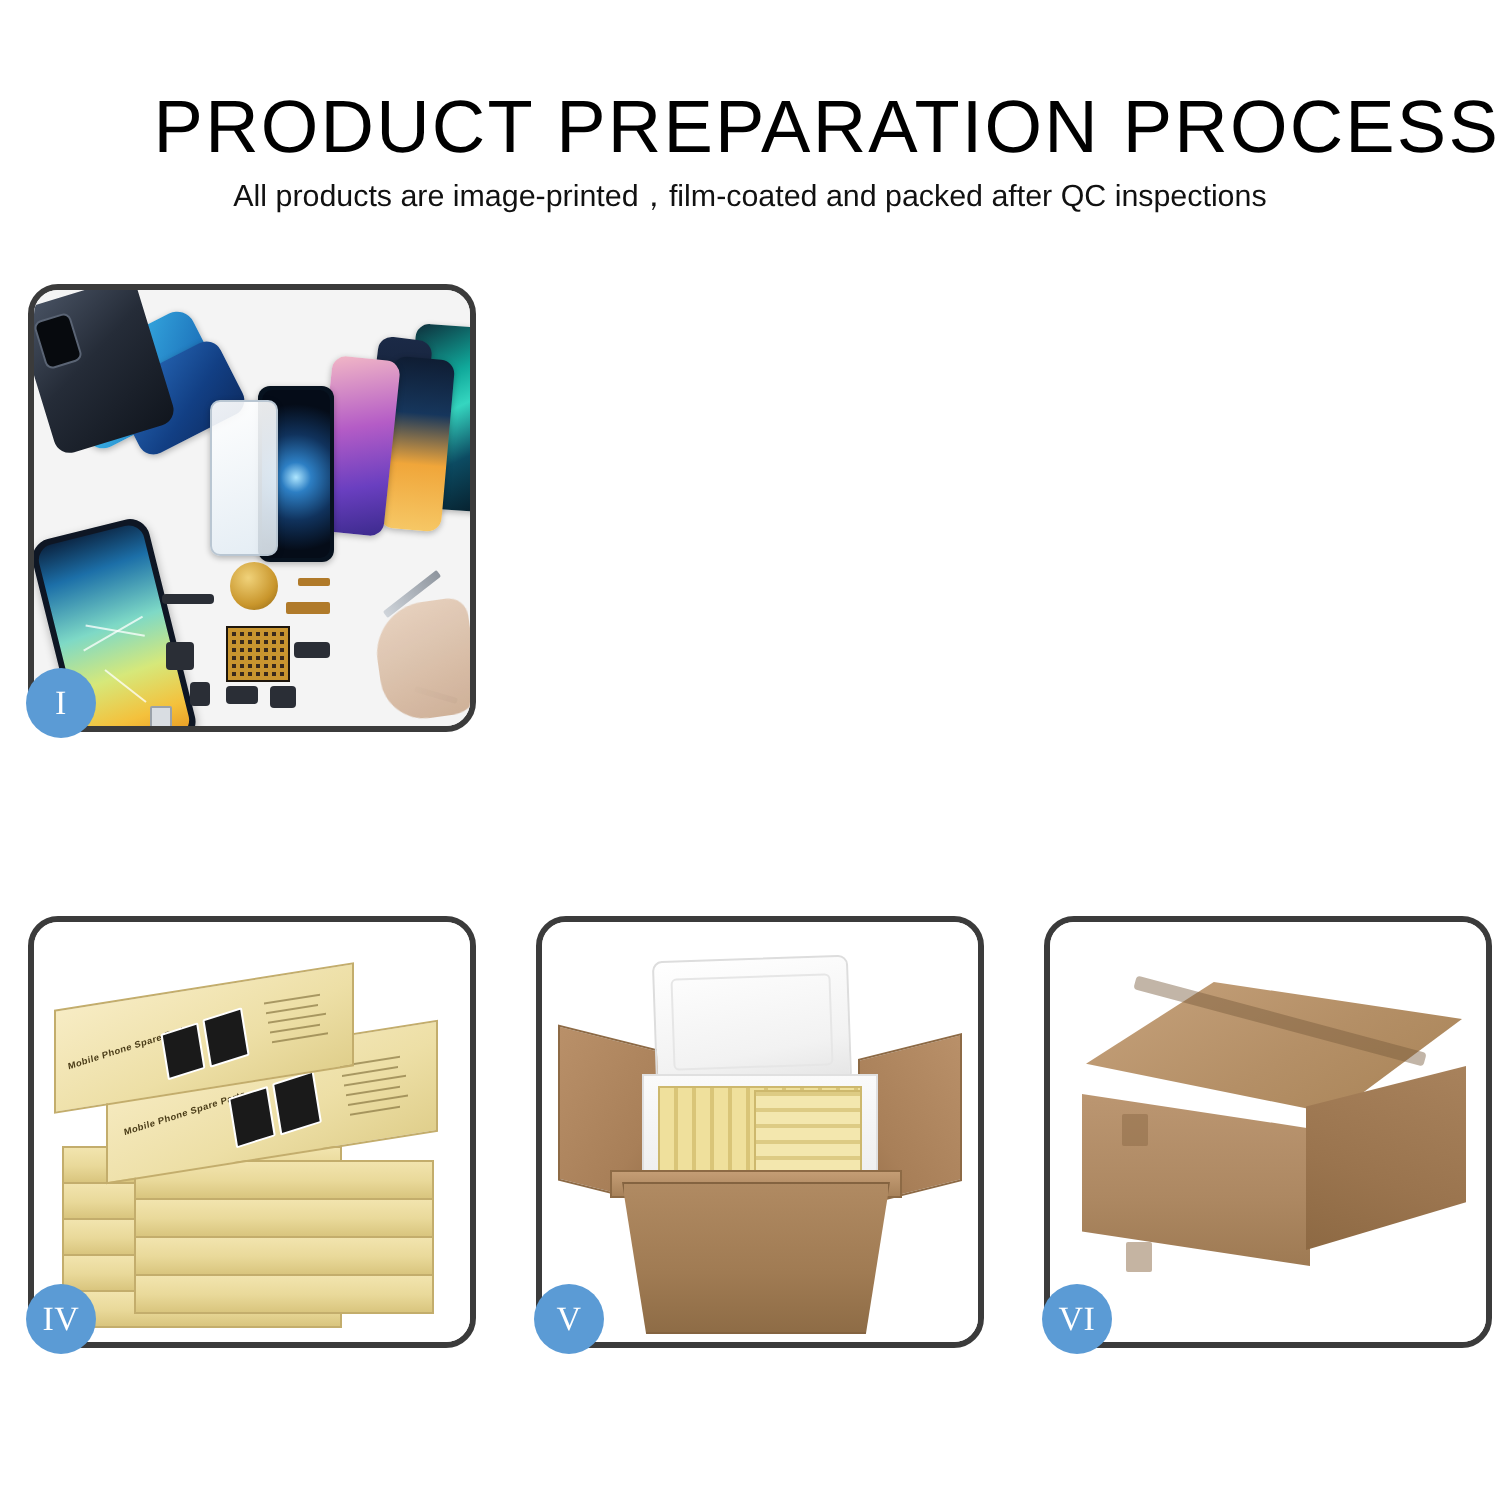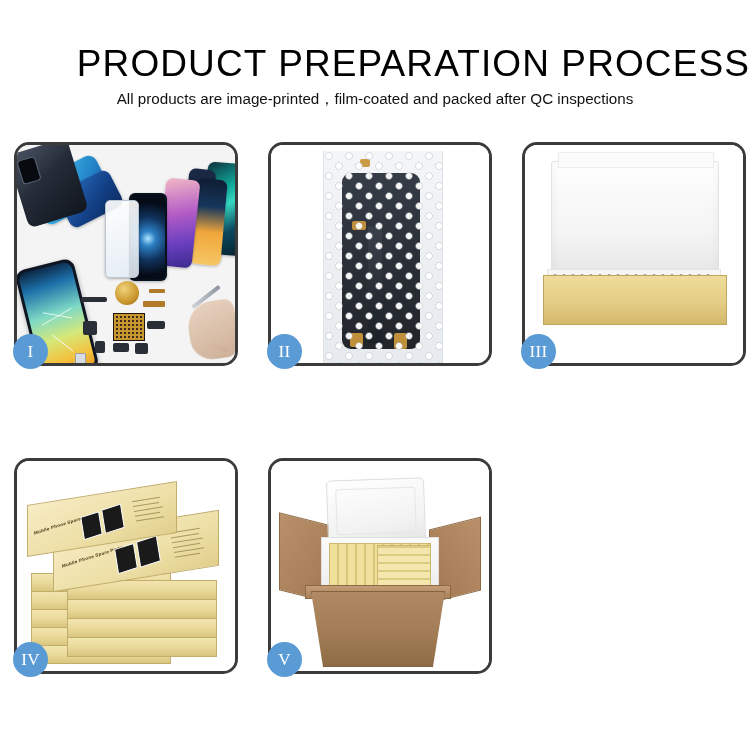--- a/index.html
+++ b/index.html
@@ -425,48 +425,21 @@
         <div class="flex" style="left:132px;top:144px;width:16px;height:4px;"></div>
         <div class="part" style="left:58px;top:208px;width:9px;height:13px;border-radius:1px;background:#d9dde2;border:1px solid #9aa1a9;"></div>
         <div class="tool" style="right:12px;top:150px;width:34px;height:4px;transform:rotate(-38deg);"></div>
         <div class="tool" style="right:6px;bottom:14px;width:22px;height:3px;transform:rotate(16deg);"></div>
         <div class="hand soft"></div>
       </div>
     </div>
     <div class="badge">I</div>
   </div>
 
-  <div class="panel p2">
-    <div class="panel-inner">
-      <div class="scene2">
-        <div class="bagbg">
-          <div class="screenpart"></div>
-          <div class="flexstrip"></div>
-          <div class="tapebit" style="left:36px;top:8px;width:10px;height:8px;"></div>
-          <div class="tapebit" style="left:28px;top:70px;width:14px;height:9px;"></div>
-          <div class="tapebit" style="left:26px;top:182px;width:13px;height:14px;"></div>
-          <div class="tapebit" style="left:70px;top:182px;width:13px;height:16px;"></div>
-          <div class="bubble-tex"></div>
-        </div>
-      </div>
-    </div>
-    <div class="badge">II</div>
-  </div>
-
-  <div class="panel p3">
-    <div class="panel-inner">
-      <div class="scene3">
-        <div class="lidfoam"></div>
-        <div class="trayrim"></div>
-        <div class="trayinner"></div>
-        <div class="boxtray"></div>
-      </div>
-    </div>
-    <div class="badge">III</div>
-  </div>
+
 
   <div class="panel p4">
     <div class="panel-inner">
       <div class="scene4">
 
         <div class="kbox" style="left:14px;top:184px;width:138px;height:17px;"></div>
         <div class="kbox" style="left:14px;top:166px;width:138px;height:17px;"></div>
         <div class="kbox" style="left:14px;top:148px;width:138px;height:17px;"></div>
         <div class="kbox" style="left:14px;top:130px;width:138px;height:17px;"></div>
         <div class="kbox" style="left:14px;top:112px;width:138px;height:17px;"></div>
@@ -512,14 +485,27 @@
         <div class="foambox"></div>
         <div class="ybars"></div>
         <div class="ybars2"></div>
         <div class="cartonlip"></div>
         <div class="cartonbody"></div>
       </div>
     </div>
     <div class="badge">V</div>
   </div>
 
+  <div class="panel p6">
+    <div class="panel-inner">
+      <div class="scene6">
+        <div class="c6top"></div>
+        <div class="c6seam"></div>
+        <div class="c6front"></div>
+        <div class="c6side"></div>
+        <div class="c6tape" style="left:36px;top:96px;width:13px;height:16px;"></div>
+        <div class="c6tape" style="left:38px;top:160px;width:13px;height:15px;"></div>
+      </div>
+    </div>
+    <div class="badge">VI</div>
+  </div>
 
 </div>
 
 </body></html>

